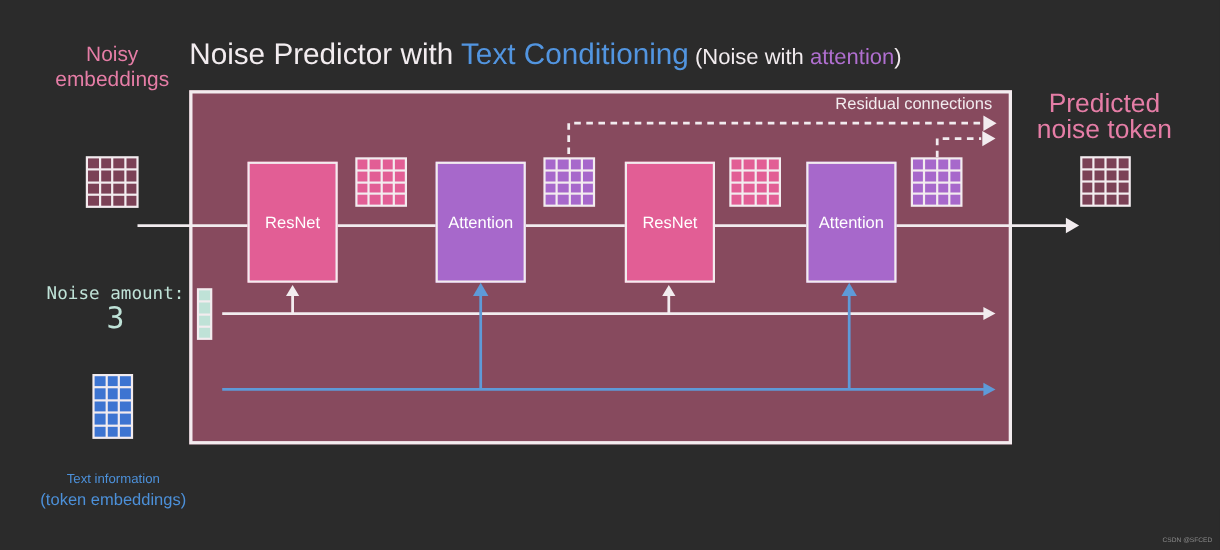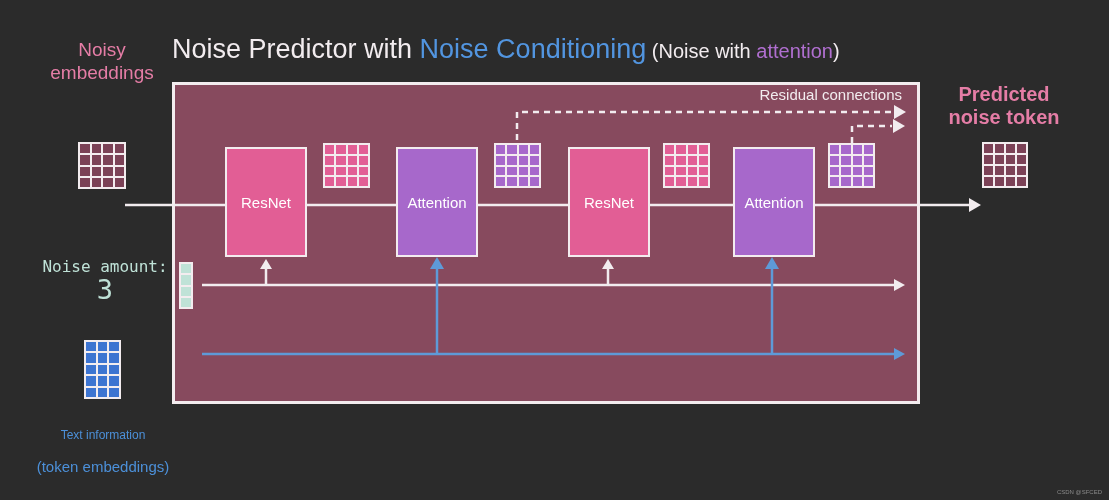--- a/index.html
+++ b/index.html
@@ -18,24 +18,24 @@
   #latents-label{left:28px;top:38px;width:148px;text-align:center;
     color:#e57da6;font-size:19px;line-height:23px;}
   
   #noise-amount{left:20px;top:257px;width:170px;text-align:center;
     color:#bfe2d7;font-family:"DejaVu Sans Mono",monospace;font-size:16px;}
   #noise-value{left:20px;top:274px;width:170px;text-align:center;
     color:#bfe2d7;font-family:"DejaVu Sans Mono",monospace;font-size:27px;}
   
   #text-info{left:13px;top:428px;width:180px;text-align:center;color:#4c90d9;}
   #text-info .l1{font-size:12px;}
-  #text-info .l2{font-size:15px;margin-top:16px;}
+  #text-info .l2{font-size:15px;margin-top:4px;}
   
   #predicted-label{left:928px;top:83px;width:152px;text-align:center;
-    color:#e57da6;font-size:20px;line-height:23px;font-weight:bold;}
+    color:#e57da6;font-size:24px;line-height:23px;}
   
   #main-box{left:172px;top:82px;width:748px;height:322px;
     background:#874a5e;border:3px solid #f3ecef;box-sizing:border-box;z-index:1;}
   #residual-label{left:730px;top:86px;width:172px;text-align:right;
     color:#f2ecef;font-size:15px;z-index:2;}
   
   .block{position:absolute;top:147px;width:82px;height:110px;
     border:2.5px solid #f3ecef;box-sizing:border-box;z-index:3;
     display:flex;align-items:center;justify-content:center;
     color:#ffffff;font-size:15px;}
@@ -54,21 +54,21 @@
   #predicted-grid{left:982px;top:142px;width:46px;height:46px;z-index:2;}
   
   #wires{left:0;top:0;z-index:2;}
   
   #watermark{right:7px;bottom:5px;font-size:6px;color:#8a8a8a;z-index:4;}
 </style>
 </head>
 <body>
 
 <div class="abs" id="title">
-  <span>Noise Predictor with </span><span class="blue">Noise Conditioning</span><span class="small"> (Noise with </span><span class="small purple">attention</span><span class="small">)</span>
+  <span>Noise Predictor with </span><span class="blue">Text Conditioning</span><span class="small"> (Noise with </span><span class="small purple">attention</span><span class="small">)</span>
 </div>
 
 <div class="abs" id="latents-label">
   <div>Noisy</div>
   <div>embeddings</div>
 </div>
 <div class="abs grid" id="latents-grid" style="display: grid; grid-template-columns: repeat(4, 1fr); grid-template-rows: repeat(4, 1fr);">
     <div style="background: rgb(123, 65, 86);"></div>
     <div style="background: rgb(123, 65, 86);"></div>
     <div style="background: rgb(123, 65, 86);"></div>

